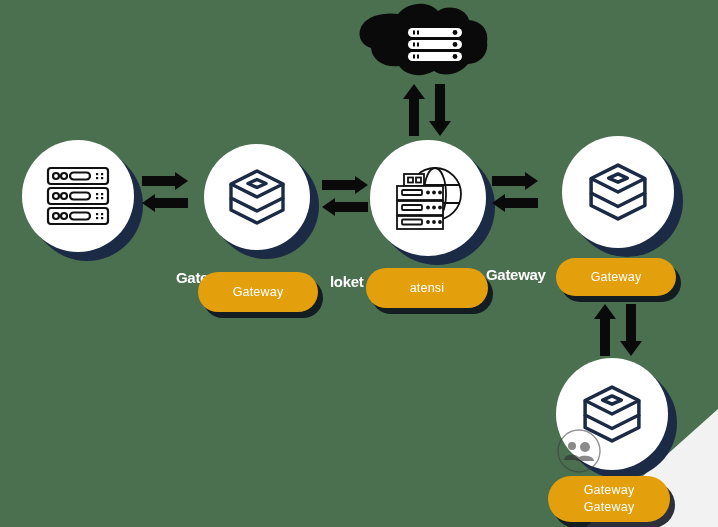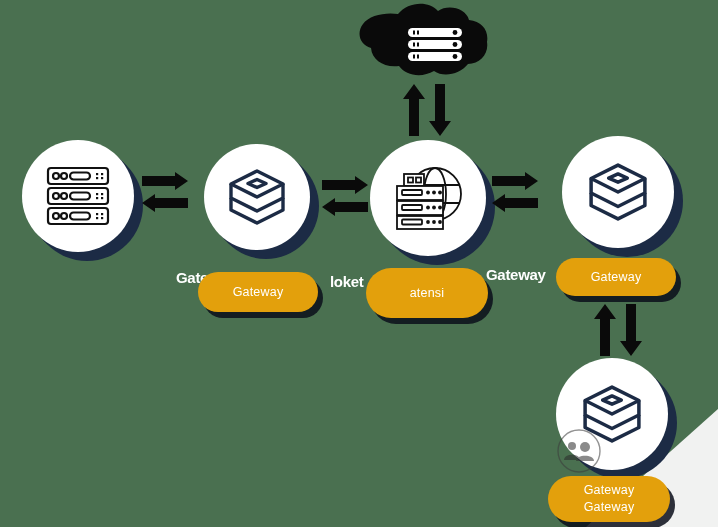--- a/index.html
+++ b/index.html
@@ -345,21 +345,21 @@
 
   <div class="ghost" style="left:486px; top:266px; width:70px; height:20px;">
     <span>Gateway</span>
   </div>
 
 
   <div class="pill" style="left:198px; top:272px; width:120px; height:40px;">
     <span>Gateway</span>
   </div>
 
-  <div class="pill" style="left:366px; top:268px; width:122px; height:50px;">
+  <div class="pill" style="left:366px; top:268px; width:122px; height:40px;">
     <span>atensi</span>
   </div>
 
   <div class="pill" style="left:556px; top:258px; width:120px; height:38px;">
     <span>Gateway</span>
   </div>
 
   <div class="pill" style="left:548px; top:476px; width:122px; height:46px;">
     <span>Gateway</span>
     <span>Gateway</span>

